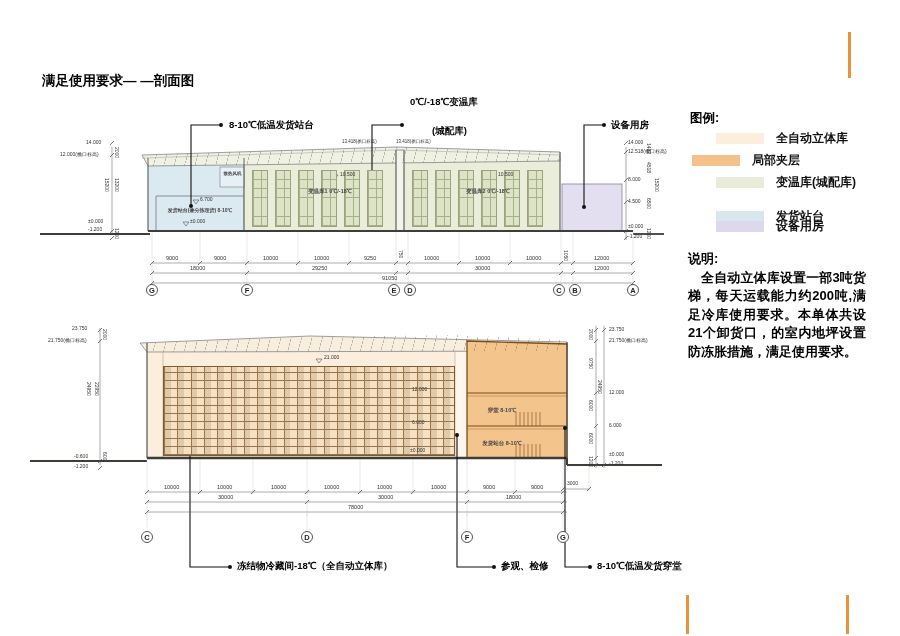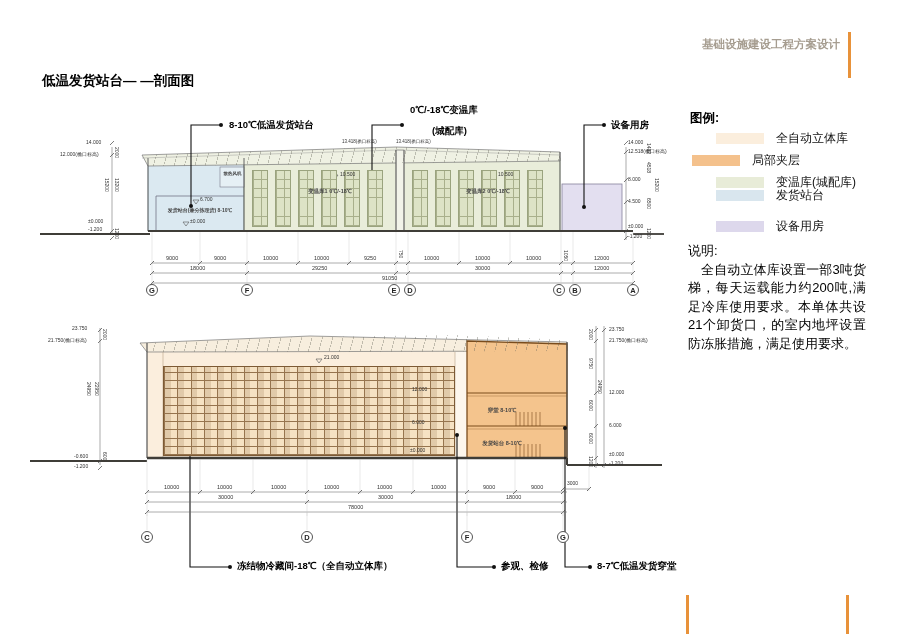--- a/index.html
+++ b/index.html
@@ -13,22 +13,22 @@
   .co{font-size:9.5px;font-weight:700;color:#000;white-space:nowrap;line-height:1;}
   .rm{font-size:5.5px;font-weight:700;color:#444;line-height:1;white-space:nowrap;text-align:center;}
   .lv{font-size:5px;color:#333;line-height:1;white-space:nowrap;}
   .dm{font-size:5.5px;color:#333;line-height:1;white-space:nowrap;}
   .dmv{writing-mode:vertical-rl;font-size:5px;color:#333;line-height:1;white-space:nowrap;}
   .gb{width:12px;height:12px;border:1px solid #555;border-radius:50%;font-size:7.5px;line-height:12px;
       text-align:center;color:#222;background:#fff;box-sizing:border-box;font-weight:700;}
   .lg-t{font-size:12.5px;font-weight:700;color:#000;}
   .lg-row{display:flex;align-items:center;height:13px;}
   .lg-sw{display:inline-block;width:48px;height:11px;}
-  .lg-l{font-size:12px;font-weight:400;color:#111;margin-left:12px;white-space:nowrap;}
-  .notes{width:178px;font-size:13px;line-height:18.6px;color:#000;font-weight:400;text-align:justify;}
+  .lg-l{font-size:12px;font-weight:700;color:#111;margin-left:12px;white-space:nowrap;}
+  .notes{width:178px;font-size:13px;line-height:18.6px;color:#000;font-weight:700;text-align:justify;margin-top:8px;}
   .notes p{margin:0;}
   .notes p.ind{text-indent:1em;}
   .ft{font-size:12.5px;font-weight:700;color:#000;text-align:right;width:140px;}
   .bar{width:3px;}
   
   .rackg{background:
       repeating-linear-gradient(0deg,#a9b08c 0 .8px,transparent .8px 9.3px),
       repeating-linear-gradient(90deg,#a9b08c 0 .8px,transparent .8px 7.8px),#dde3c6;
       border:.5px solid #9aa37e;box-sizing:border-box;}
   .rackb{background:
@@ -134,58 +134,57 @@
   <div class="abs rackg" style="left:458px;top:170px;width:16px;height:57px"></div>
   <div class="abs rackg" style="left:481px;top:170px;width:16px;height:57px"></div>
   <div class="abs rackg" style="left:504px;top:170px;width:16px;height:57px"></div>
   <div class="abs rackg" style="left:527px;top:170px;width:16px;height:57px"></div>
   <div class="abs rackb" style="left:163px;top:366px;width:292px;height:90px"></div>
 
   <div class="abs roofhatch" style="left:148px;top:146px;width:412px;height:21px;clip-path:polygon(0 9px,248px 1px,412px 6px,412px 15px,0 20px)"></div>
   <div class="abs roofhatch" style="left:147px;top:334px;width:420px;height:19px;clip-path:polygon(0 9px,163px 3px,310px 1px,420px 6px,420px 17px,0 18px)"></div>
 
   <div class="abs hd" style="left:640px;top:36px;width:200px">
-    <div>基础设施建设工程方案设计</div>
   </div>
   <div class="abs bar" style="left: 848px; top: 32px; height: 46px; background-color: rgb(232, 146, 58);"></div>
 
-  <div class="abs ttl" style="left:42px;top:72px">低温发货站台— —剖面图</div>
+  <div class="abs ttl" style="left:42px;top:72px">满足使用要求— —剖面图</div>
 
   <div class="abs bar" style="left: 686px; top: 595px; height: 39px; background-color: rgb(232, 146, 58);"></div>
   <div class="abs bar" style="left: 846px; top: 595px; height: 39px; background-color: rgb(232, 146, 58);"></div>
 
   <div class="abs lg-t" style="left:690px;top:110px">图例:</div>
   <div class="abs lg-row" style="left:716px;top:132px">
     <span class="lg-sw" style="background-color: rgb(251, 238, 221);"></span>
     <span class="lg-l">全自动立体库</span>
   </div>
   <div class="abs lg-row" style="left:692px;top:154px">
     <span class="lg-sw" style="background-color: rgb(244, 193, 140);"></span>
     <span class="lg-l">局部夹层</span>
   </div>
   <div class="abs lg-row" style="left:716px;top:176px">
     <span class="lg-sw" style="background-color: rgb(232, 236, 216);"></span>
     <span class="lg-l">变温库(城配库)</span>
   </div>
-  <div class="abs lg-row" style="left:716px;top:189px">
+  <div class="abs lg-row" style="left:716px;top:210px">
     <span class="lg-sw" style="background-color: rgb(217, 230, 238);"></span>
     <span class="lg-l">发货站台</span>
   </div>
   <div class="abs lg-row" style="left:716px;top:220px">
     <span class="lg-sw" style="background-color: rgb(221, 216, 236);"></span>
     <span class="lg-l">设备用房</span>
   </div>
 
   <div class="abs notes" style="left:688px;top:242px">
     <p>说明:</p>
     <p class="ind">全自动立体库设置一部3吨货梯，每天运载能力约200吨,满足冷库使用要求。本单体共设21个卸货口，的室内地坪设置防冻胀措施，满足使用要求。</p>
   </div>
 
   <span class="abs co" style="left:229px;top:120px">8-10℃低温发货站台</span>
-  <span class="abs co" style="left:410px;top:105px">0℃/-18℃变温库</span>
+  <span class="abs co" style="left:410px;top:97px">0℃/-18℃变温库</span>
   <span class="abs co" style="left:432px;top:126px">(城配库)</span>
   <span class="abs co" style="left:611px;top:120px">设备用房</span>
 
   <span class="abs lv" style="left:342px;top:140px;font-size:4.5px">13.418(檐口标高)</span>
   <span class="abs lv" style="left:396px;top:140px;font-size:4.5px">13.418(檐口标高)</span>
 
   <span class="abs rm" style="left:156px;top:208px;width:88px;font-size:5px">发货站台(兼分拣理货) 8-10℃</span>
   <span class="abs rm" style="left:221px;top:172px;width:23px;font-size:4.5px">散热风机</span>
   <span class="abs rm" style="left:294px;top:189px;width:72px">变温库1 0℃/-18℃</span>
   <span class="abs rm" style="left:452px;top:189px;width:72px">变温库2 0℃/-18℃</span>
@@ -236,21 +235,21 @@
   <span class="abs gb" style="left:146px;top:284px">G</span>
   <span class="abs gb" style="left:241px;top:284px">F</span>
   <span class="abs gb" style="left:388px;top:284px">E</span>
   <span class="abs gb" style="left:404px;top:284px">D</span>
   <span class="abs gb" style="left:553px;top:284px">C</span>
   <span class="abs gb" style="left:569px;top:284px">B</span>
   <span class="abs gb" style="left:627px;top:284px">A</span>
 
   <span class="abs co" style="left:237px;top:561px">冻结物冷藏间-18℃（全自动立体库）</span>
   <span class="abs co" style="left:501px;top:561px">参观、检修</span>
-  <span class="abs co" style="left:597px;top:561px">8-7℃低温发货穿堂</span>
+  <span class="abs co" style="left:597px;top:561px">8-10℃低温发货穿堂</span>
 
   <span class="abs rm" style="left:470px;top:408px;width:64px">穿堂 8-10℃</span>
   <span class="abs rm" style="left:470px;top:441px;width:64px">发货站台 8-10℃</span>
 
   <span class="abs lv" style="left:324px;top:355px">21.000</span>
   <span class="abs lv" style="left:412px;top:387px">12.000</span>
   <span class="abs lv" style="left:412px;top:420px">6.000</span>
   <span class="abs lv" style="left:410px;top:448px">±0.000</span>
 
   <span class="abs lv" style="left:72px;top:326px">23.750</span>

